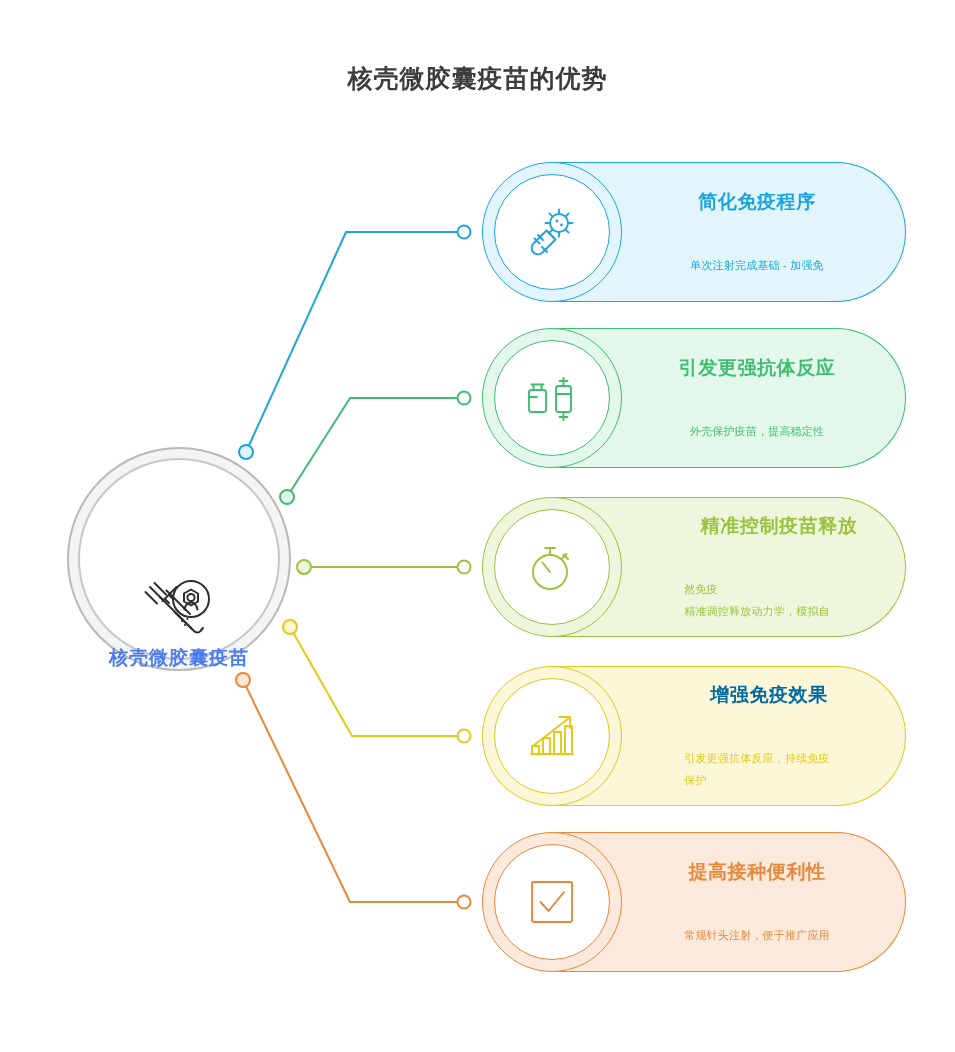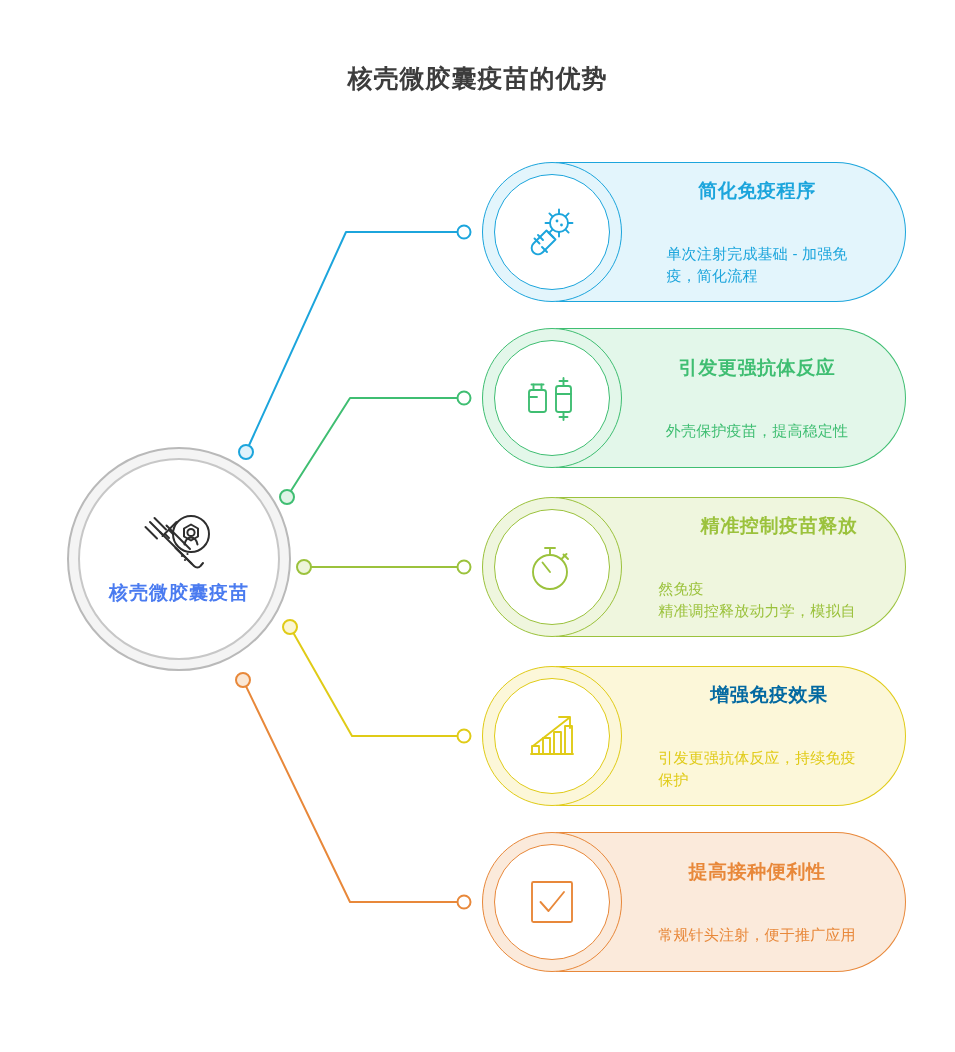--- a/index.html
+++ b/index.html
@@ -68,21 +68,21 @@
     background: #ffffff;
     box-sizing: border-box;
   }
   #hub-content {
     position: absolute;
     left: 0; top: 0;
     width: 224px; height: 224px;
     display: flex;
     flex-direction: column;
     align-items: center;
-    justify-content: center;
+    justify-content: flex-end;
   }
   #hub-icon {
     width: 74px;
     height: 62px;
     margin-bottom: 6px;
   }
   #hub-label {
     font-size: 19px;
     font-weight: bold;
     color: #4a7bf0;
@@ -155,21 +155,21 @@
     align-items: center;
   }
   .card-heading {
     font-size: 19px;
     font-weight: bold;
     letter-spacing: 0.6px;
     margin-bottom: 11px;
     white-space: nowrap;
   }
   .card-desc {
-    font-size: 15px;
+    font-size: 11px;
     line-height: 22px;
     letter-spacing: 0.2px;
     margin-top: 28px;
   }
 </style>
 </head>
 <body>
 
 <div id="stage" style="background: rgb(255, 255, 255);">
 
@@ -240,21 +240,20 @@
         <path d="M14 31 L19 36"></path>
           <path d="M10.5 34.5 L15.5 39.5"></path>
           <path d="M18 43 L23 48"></path>
         <path d="M24.5 28.5 L29.5 33.5"></path>
       </svg>
     </div>
     <div class="card-text">
       <div class="card-heading" style="color: rgb(28, 165, 220);">简化免疫程序</div>
       <div class="card-desc" style="color: rgb(28, 165, 220);">
           <div>单次注射完成基础 - 加强免</div>
-          <div>疫，简化流程</div>
         </div>
     </div>
   </div>
 
   <div class="card" id="c1" style="left: 482px; top: 328px; color: rgb(63, 190, 114);">
     <div class="card-body" style="width: 350px; background: rgb(227, 247, 234); border-color: rgb(63, 190, 114);"></div>
     <div class="card-circle-outer" style="border-color: rgb(63, 190, 114); background: rgb(227, 247, 234);"></div>
     <div class="card-circle-inner" style="border-color: rgb(63, 190, 114);"></div>
     <div class="card-icon-wrap">
       <svg viewBox="0 0 56 56" fill="none" stroke="currentColor" stroke-width="1.9" stroke-linecap="round" stroke-linejoin="round">

